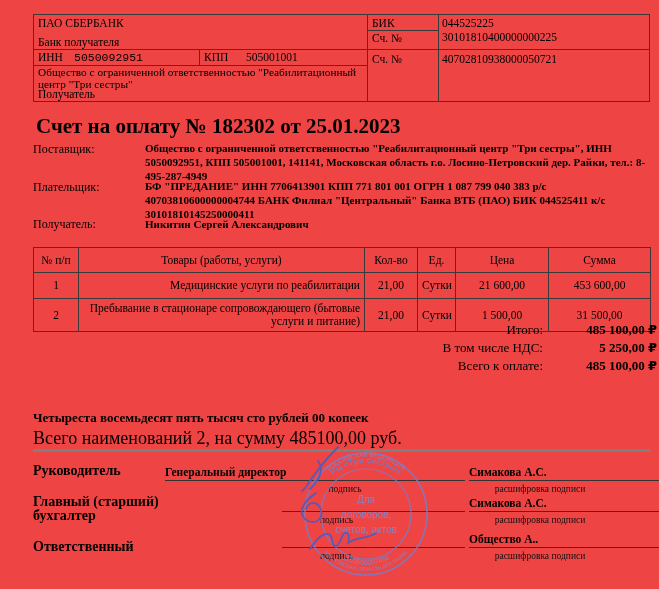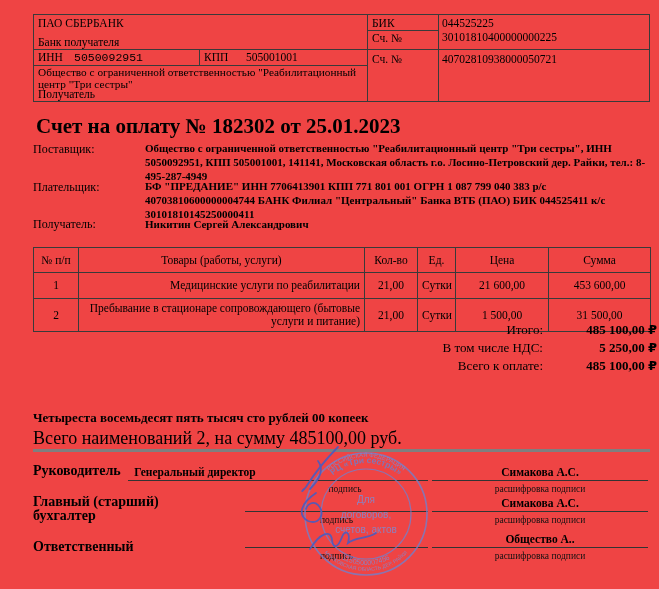--- a/index.html
+++ b/index.html
@@ -18,21 +18,21 @@
   table.items th{text-align:center;height:18px;}
   td.c{text-align:center;}
   td.nm{text-align:right;}
   .tot-label{position:absolute;left:295px;width:248px;text-align:right;font-weight:normal;font-size:13px;}
   .tot-value{position:absolute;left:560px;width:97px;text-align:right;font-weight:bold;font-size:13px;
              font-family:"Liberation Serif","DejaVu Sans",serif;}
   .party-label{position:absolute;left:33px;font-size:12px;}
   .party-value{position:absolute;left:145px;width:510px;font-size:11px;font-weight:bold;line-height:14px;}
   .sig-role{position:absolute;left:33px;font-size:14px;font-weight:bold;white-space:pre-line;line-height:14px;}
   .sig-line{position:absolute;height:19px;border-bottom:1px solid #333;box-sizing:border-box;
-            display:flex;align-items:flex-end;justify-content:center;}
+            display:flex;align-items:flex-end;justify-content:flex-start;margin-left:37px;}
   .sig-name{font-size:11.5px;font-weight:bold;padding-bottom:2px;white-space:nowrap;}
   .sig-sub{position:absolute;text-align:center;font-size:9.5px;color:#111;}
   .sep{position:absolute;left:33px;top:449px;width:617px;height:3px;background:#7f7f7f;}
   .stampsvg{position:absolute;left:270px;top:443px;width:190px;height:146px;}
 </style>
 </head>
 <body>
 
 <div class="doc">
 

